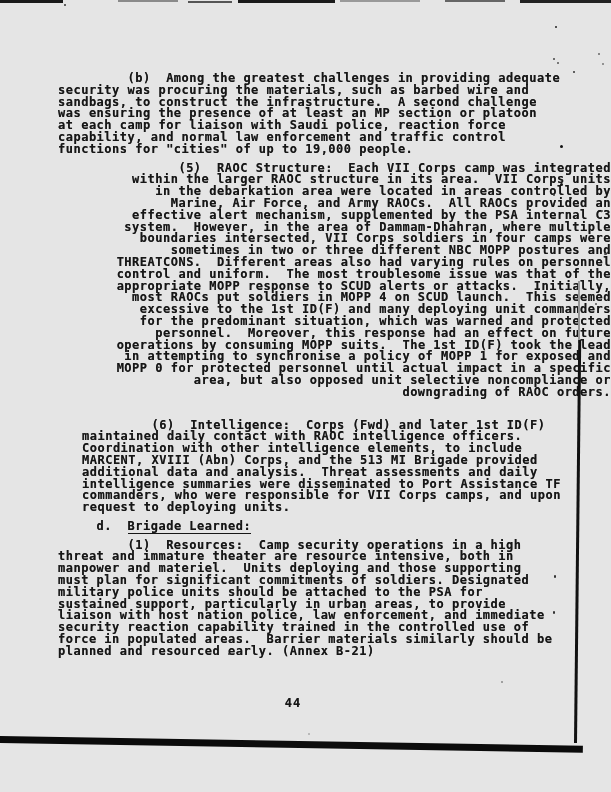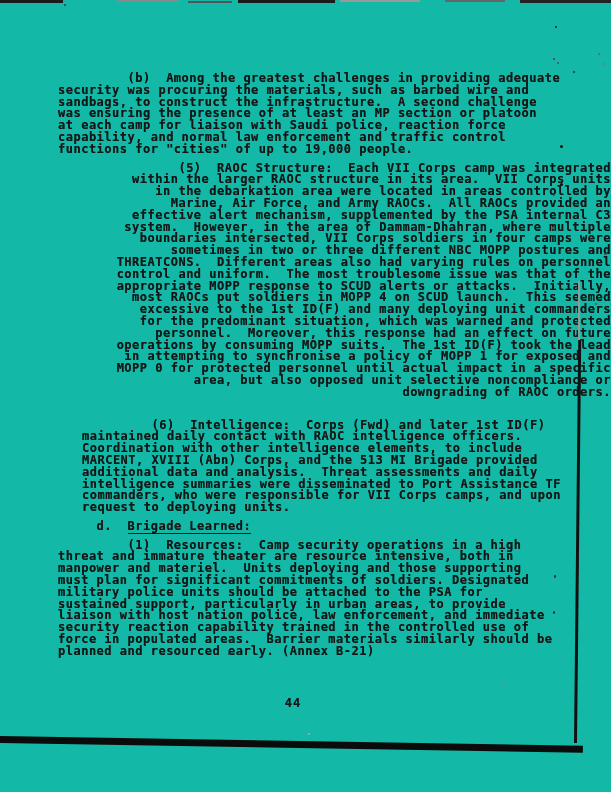--- a/index.html
+++ b/index.html
@@ -46,21 +46,21 @@
     text-align: center;
     letter-spacing: 1px;
   }
   .artifact {
     position: absolute;
   }
 </style>
 </head>
 <body>
 
-<div class="page" id="page-root" style="background: #14b8a6;">
+<div class="page" id="page-root" style="background: #e5e5e5;">
   <div class="content" style="color: rgb(22, 22, 22);">
     <div class="para mb-b">         (b)  Among the greatest challenges in providing adequate
 security was procuring the materials, such as barbed wire and
 sandbags, to construct the infrastructure.  A second challenge
 was ensuring the presence of at least an MP section or platoon
 at each camp for liaison with Saudi police, reaction force
 capability, and normal law enforcement and traffic control
 functions for "cities" of up to 19,000 people.</div>
     <div class="para mb-5">         (5)  RAOC Structure:  Each VII Corps camp was integrated
 within the larger RAOC structure in its area.  VII Corps units

